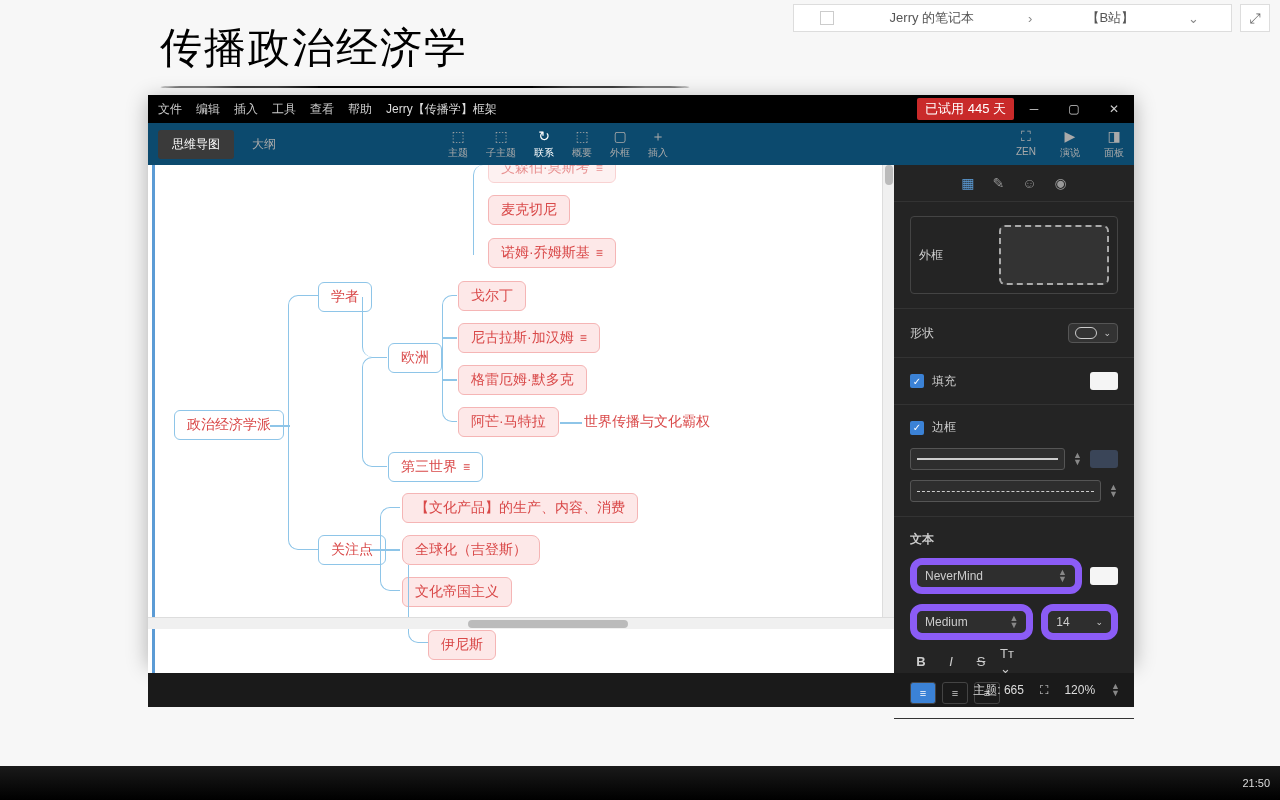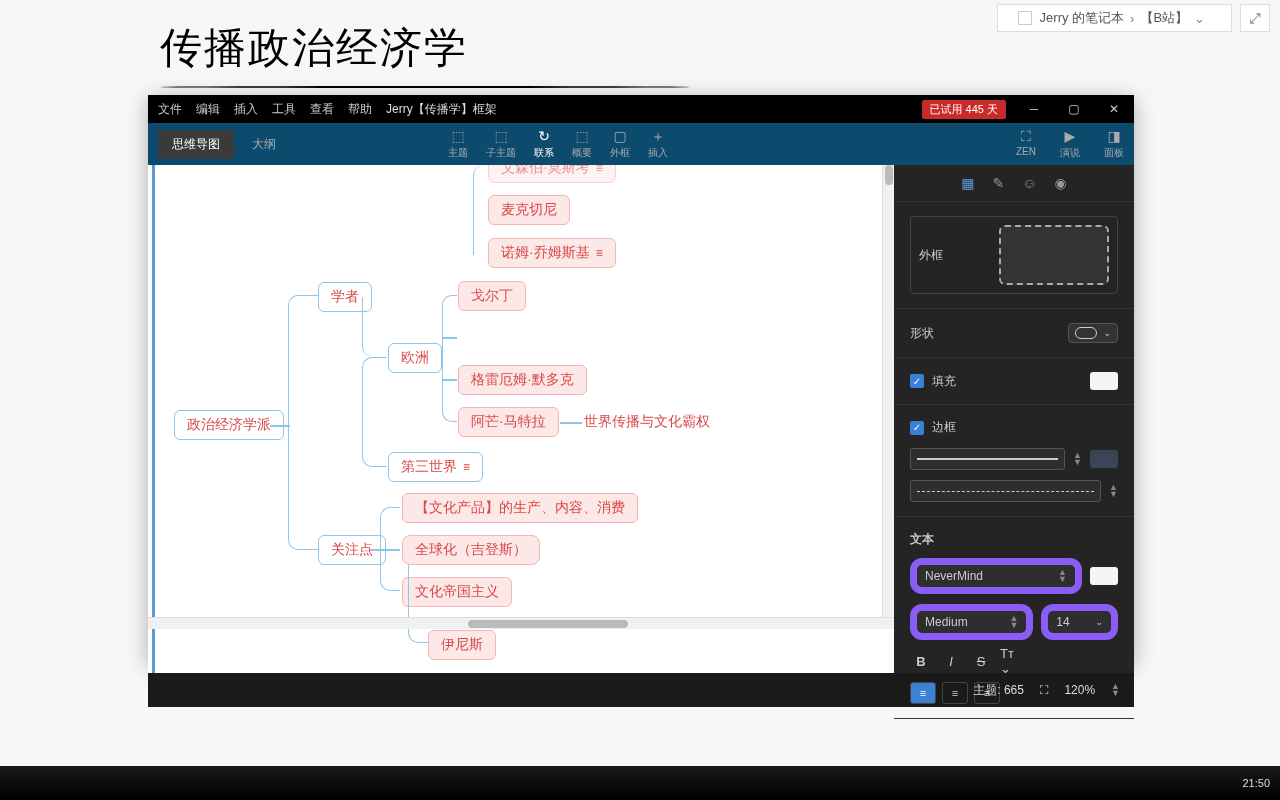--- a/index.html
+++ b/index.html
@@ -1,36 +1,36 @@
 <!DOCTYPE html>
 <html><head>
 <meta charset="utf-8">
 <style>
 * { margin: 0; padding: 0; box-sizing: border-box; font-family: "Microsoft YaHei", Arial, sans-serif; }
 body { background: #f7f7f7; width: 1280px; height: 800px; overflow: hidden; position: relative; }
 
 
 .top-bar { position: absolute; top: 4px; right: 10px; display: flex; align-items: center; gap: 8px; }
-.breadcrumb-box { background: #fff; border: 1px solid #ddd; display: flex; align-items: center; padding: 4px 20px; font-size: 13px; color: #555; }
+.breadcrumb-box { background: #fff; border: 1px solid #ddd; display: flex; align-items: center; padding: 4px 26px; font-size: 13px; color: #555; gap: 48px; }
 .bc-square { width: 14px; height: 14px; border: 1px solid #ccc; margin-right: 8px; }
 .bc-chevron { margin: 0 6px; color: #888; }
 .expand-btn { width: 30px; height: 28px; background: #fff; border: 1px solid #ddd; display: flex; align-items: center; justify-content: center; font-size: 14px; color: #666; }
 
 
 .handwriting { position: absolute; top: 20px; left: 160px; font-family: "Segoe Script", cursive; font-size: 42px; font-weight: 400; color: #000; letter-spacing: 2px; }
 .hw-underline { position: absolute; top: 86px; left: 160px; width: 530px; height: 2px; background: #000; border-radius: 50%; }
 
 
 .app-window { position: absolute; top: 95px; left: 148px; width: 986px; height: 568px; background: #fff; box-shadow: 0 4px 20px rgba(0,0,0,0.3); }
 
 
 .menubar { background: #000; height: 28px; display: flex; align-items: center; padding: 0 10px; color: #ccc; font-size: 12px; position: relative; }
 .menubar .menu-item { margin-right: 14px; cursor: pointer; }
 .menubar .doc-title { color: #ddd; }
-.trial-badge { position: absolute; right: 128px; background: #c92a2a; color: #fff; padding: 2px 8px; font-size: 11px; border-radius: 2px; }
+.trial-badge { position: absolute; right: 120px; background: #c92a2a; color: #fff; padding: 2px 8px; font-size: 13px; border-radius: 2px; }
 .win-controls { position: absolute; right: 0; display: flex; }
 .win-btn { width: 40px; height: 28px; display: flex; align-items: center; justify-content: center; color: #ccc; font-size: 12px; }
 
 
 .toolbar { background: #0c4a6e; height: 42px; display: flex; align-items: center; padding: 0 10px; color: #aaa; font-size: 10px; position: relative; }
 .view-toggle { display: flex; gap: 4px; }
 .vt-btn { padding: 6px 14px; border-radius: 3px; font-size: 12px; }
 .vt-btn.active { background: #3a3a3a; color: #fff; }
 .tool-group { display: flex; gap: 18px; position: absolute; left: 300px; }
 .tool-btn { display: flex; flex-direction: column; align-items: center; gap: 2px; cursor: pointer; }
@@ -181,20 +181,21 @@
 
       <div class="node" style="top:287px;left:240px;"><span>第三世界</span><span class="note-icon">≡</span></div>
 
       <div class="node" style="top:370px;left:170px;"><span>关注点</span></div>
 
       <div class="node pink" style="top:-12px;left:340px;opacity:.6;"><span>艾森伯·莫斯考</span><span class="note-icon">≡</span></div>
       <div class="node pink" style="top:30px;left:340px;"><span>麦克切尼</span></div>
       <div class="node pink" style="top:73px;left:340px;"><span>诺姆·乔姆斯基</span><span class="note-icon">≡</span></div>
 
       <div class="node pink" style="top:116px;left:310px;"><span>戈尔丁</span></div>
+      <div class="node pink" style="top:158px;left:310px;"><span>尼古拉斯·加汉姆</span><span class="note-icon">≡</span></div>
       <div class="node pink" style="top:200px;left:310px;"><span>格雷厄姆·默多克</span></div>
       <div class="node pink" style="top:242px;left:310px;"><span>阿芒·马特拉</span></div>
       <div class="node-detail" style="top:248px;left:436px;color:#d94848;">世界传播与文化霸权</div>
       <div class="hlink" style="top:257px;left:412px;width:22px;"></div>
 
       <div class="node pink" style="top:328px;left:254px;"><span>【文化产品】的生产、内容、消费</span></div>
       <div class="node pink" style="top:370px;left:254px;border-radius:8px;"><span>全球化（吉登斯）</span></div>
       <div class="node pink" style="top:412px;left:254px;"><span>文化帝国主义</span></div>
 
       <div class="node pink" style="top:465px;left:280px;"><span>伊尼斯</span></div>

